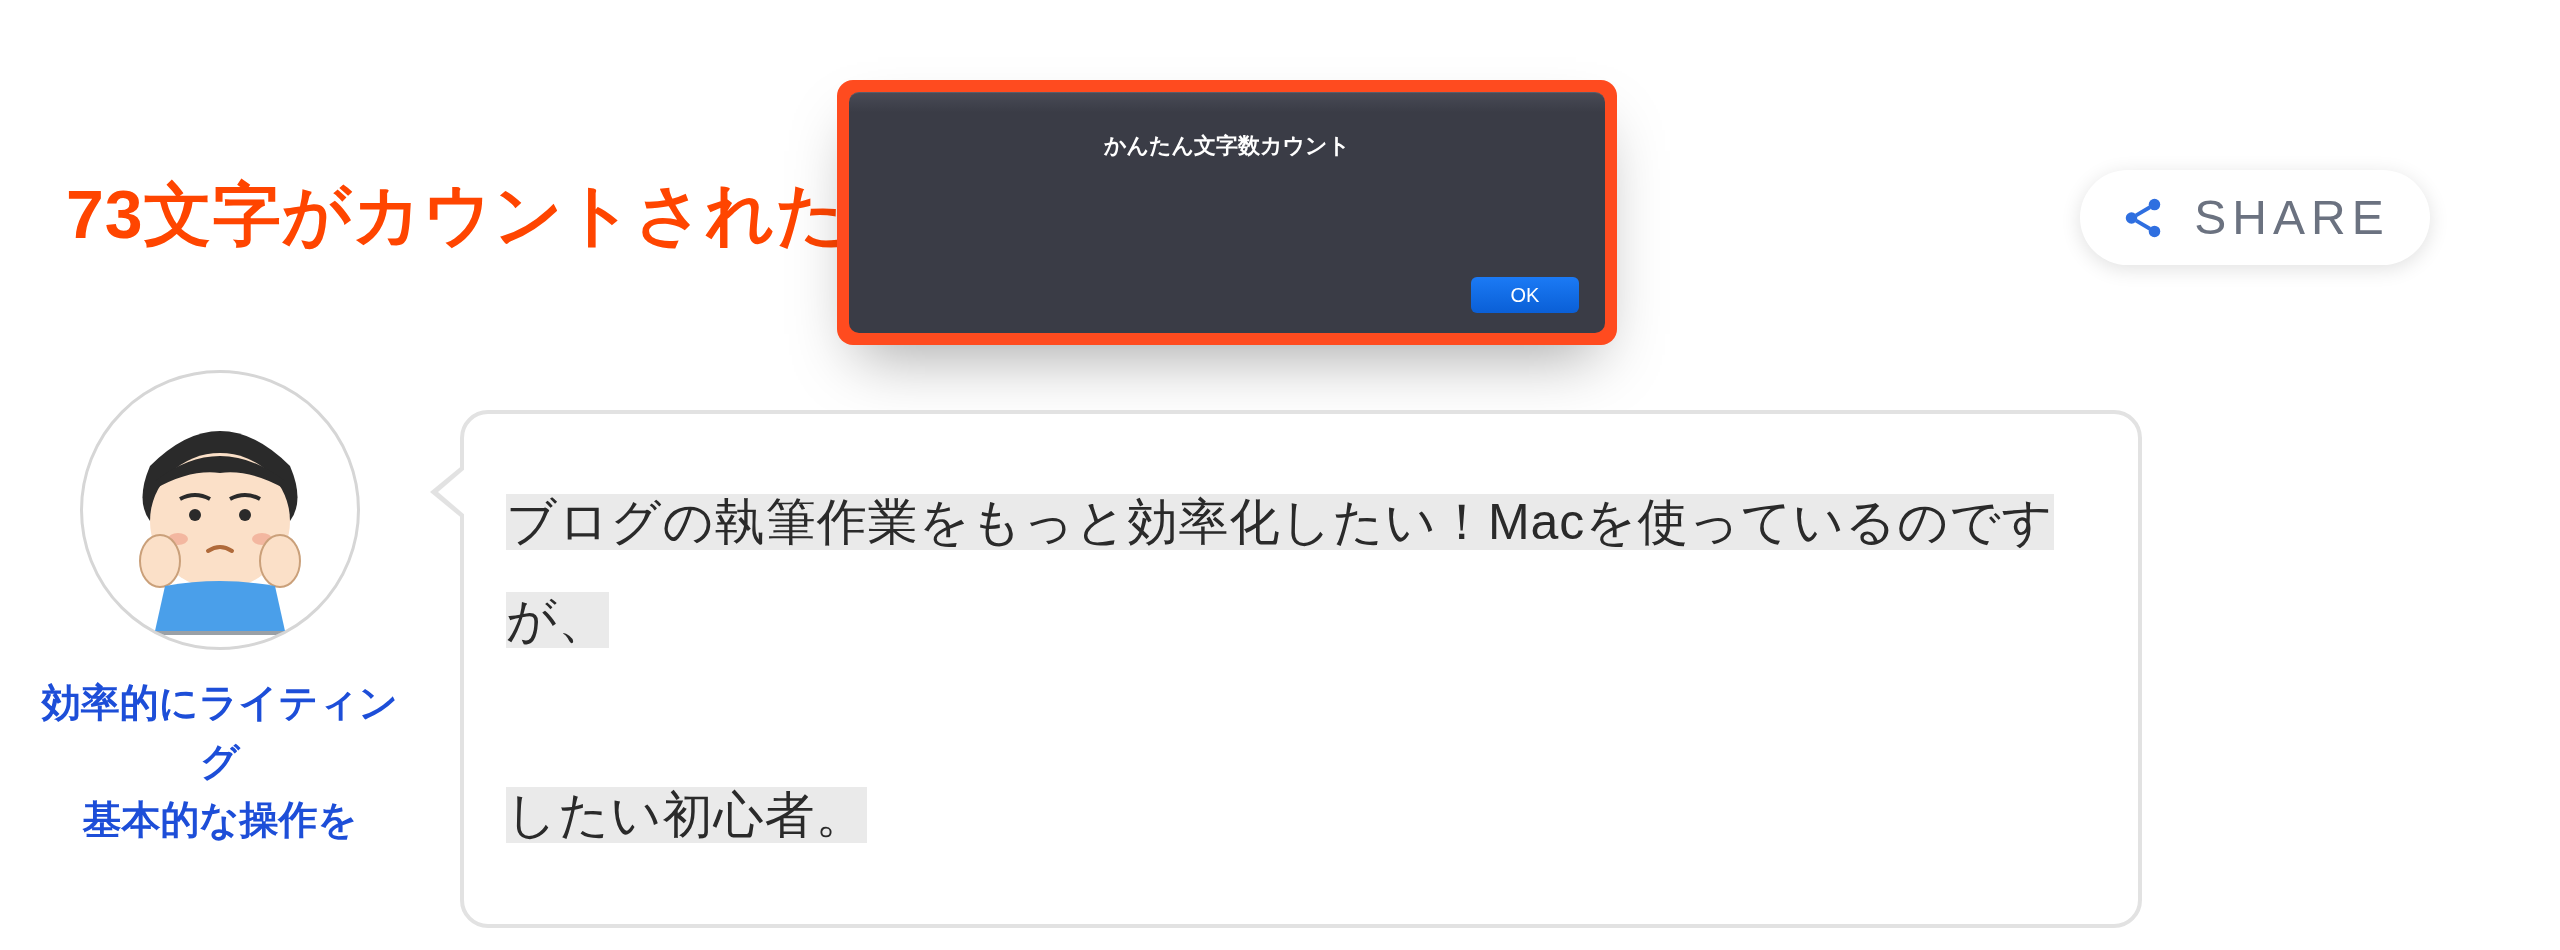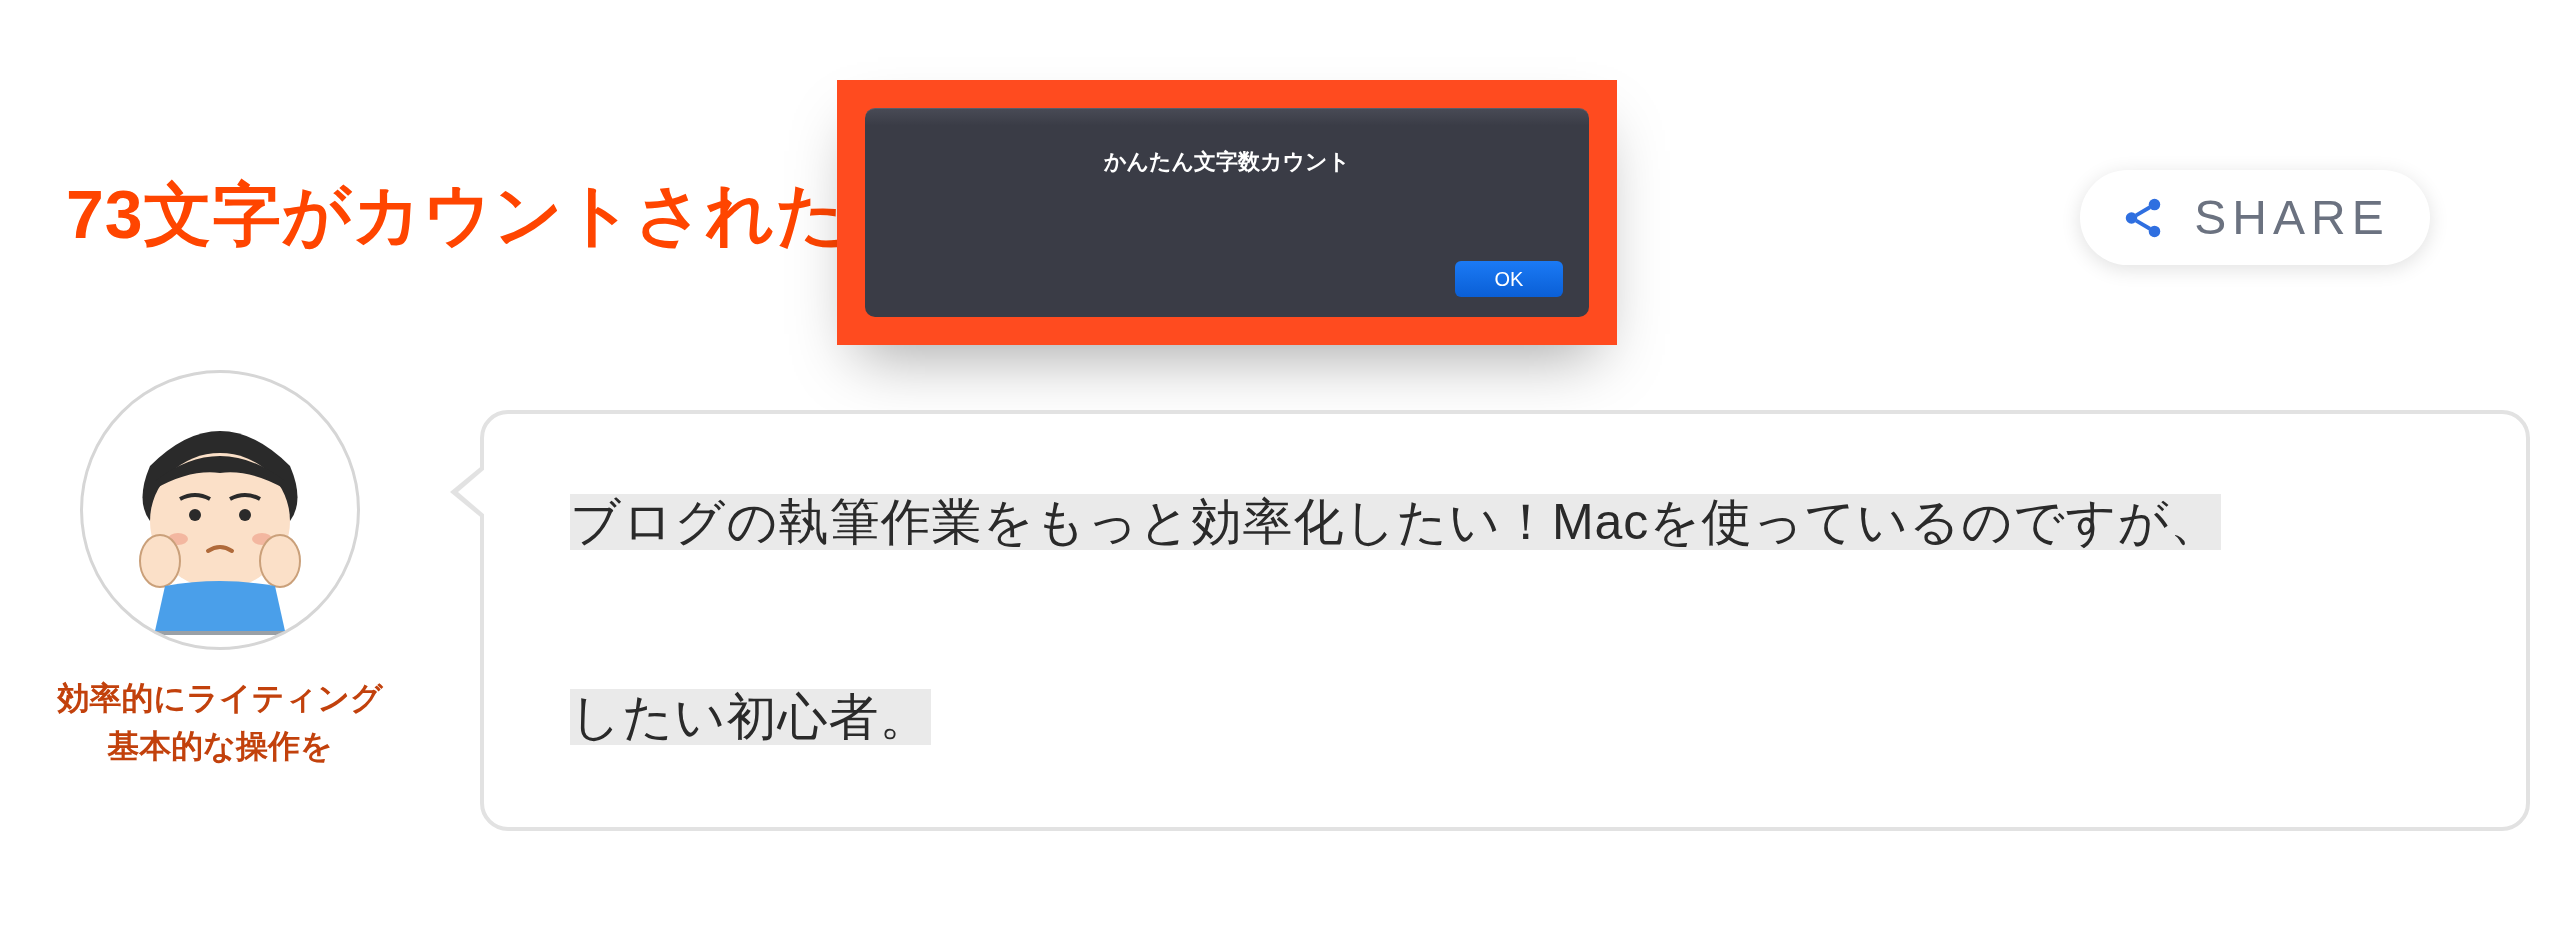--- a/index.html
+++ b/index.html
@@ -28,22 +28,22 @@
     }
 
     
     .dialog-outer {
       position: absolute;
       left: 837px;
       top: 80px;
       width: 780px;
       height: 265px;
       background: #ff4b1f;
-      padding: 28px;
-      border-radius: 0;
+      padding: 12px;
+      border-radius: 16px;
       box-shadow: 0 30px 60px -20px rgba(0,0,0,0.35);
     }
     .dialog-inner {
       width: 100%;
       height: 100%;
       background: linear-gradient(to bottom, #484a55 0%, #3a3c46 8%, #3a3c46 100%);
       border-radius: 10px;
       position: relative;
       padding: 38px 50px 20px 50px;
       border-top: 1px solid #5a5c68;
@@ -118,37 +118,37 @@
       width: 280px;
       height: 280px;
       border-radius: 50%;
       border: 3px solid #d6d6d6;
       margin: 0 auto 24px auto;
       background: #ffffff;
       position: relative;
       overflow: hidden;
     }
     .avatar-caption {
-      font-size: 32px;
+      font-size: 39px;
       font-weight: 700;
-      color: #c2410c;
+      color: #1d4ed8;
       line-height: 1.5;
     }
 
     
     .bubble {
       position: absolute;
-      left: 480px;
+      left: 460px;
       top: 410px;
-      width: 2050px;
+      width: 1682px;
       min-height: 400px;
       border: 4px solid #e2e2e2;
       border-radius: 28px;
       background: #ffffff;
-      padding: 60px 86px;
+      padding: 60px 42px;
     }
     .bubble::before {
       content: "";
       position: absolute;
       left: -34px;
       top: 50px;
       width: 0;
       height: 0;
       border-top: 28px solid transparent;
       border-bottom: 28px solid transparent;

